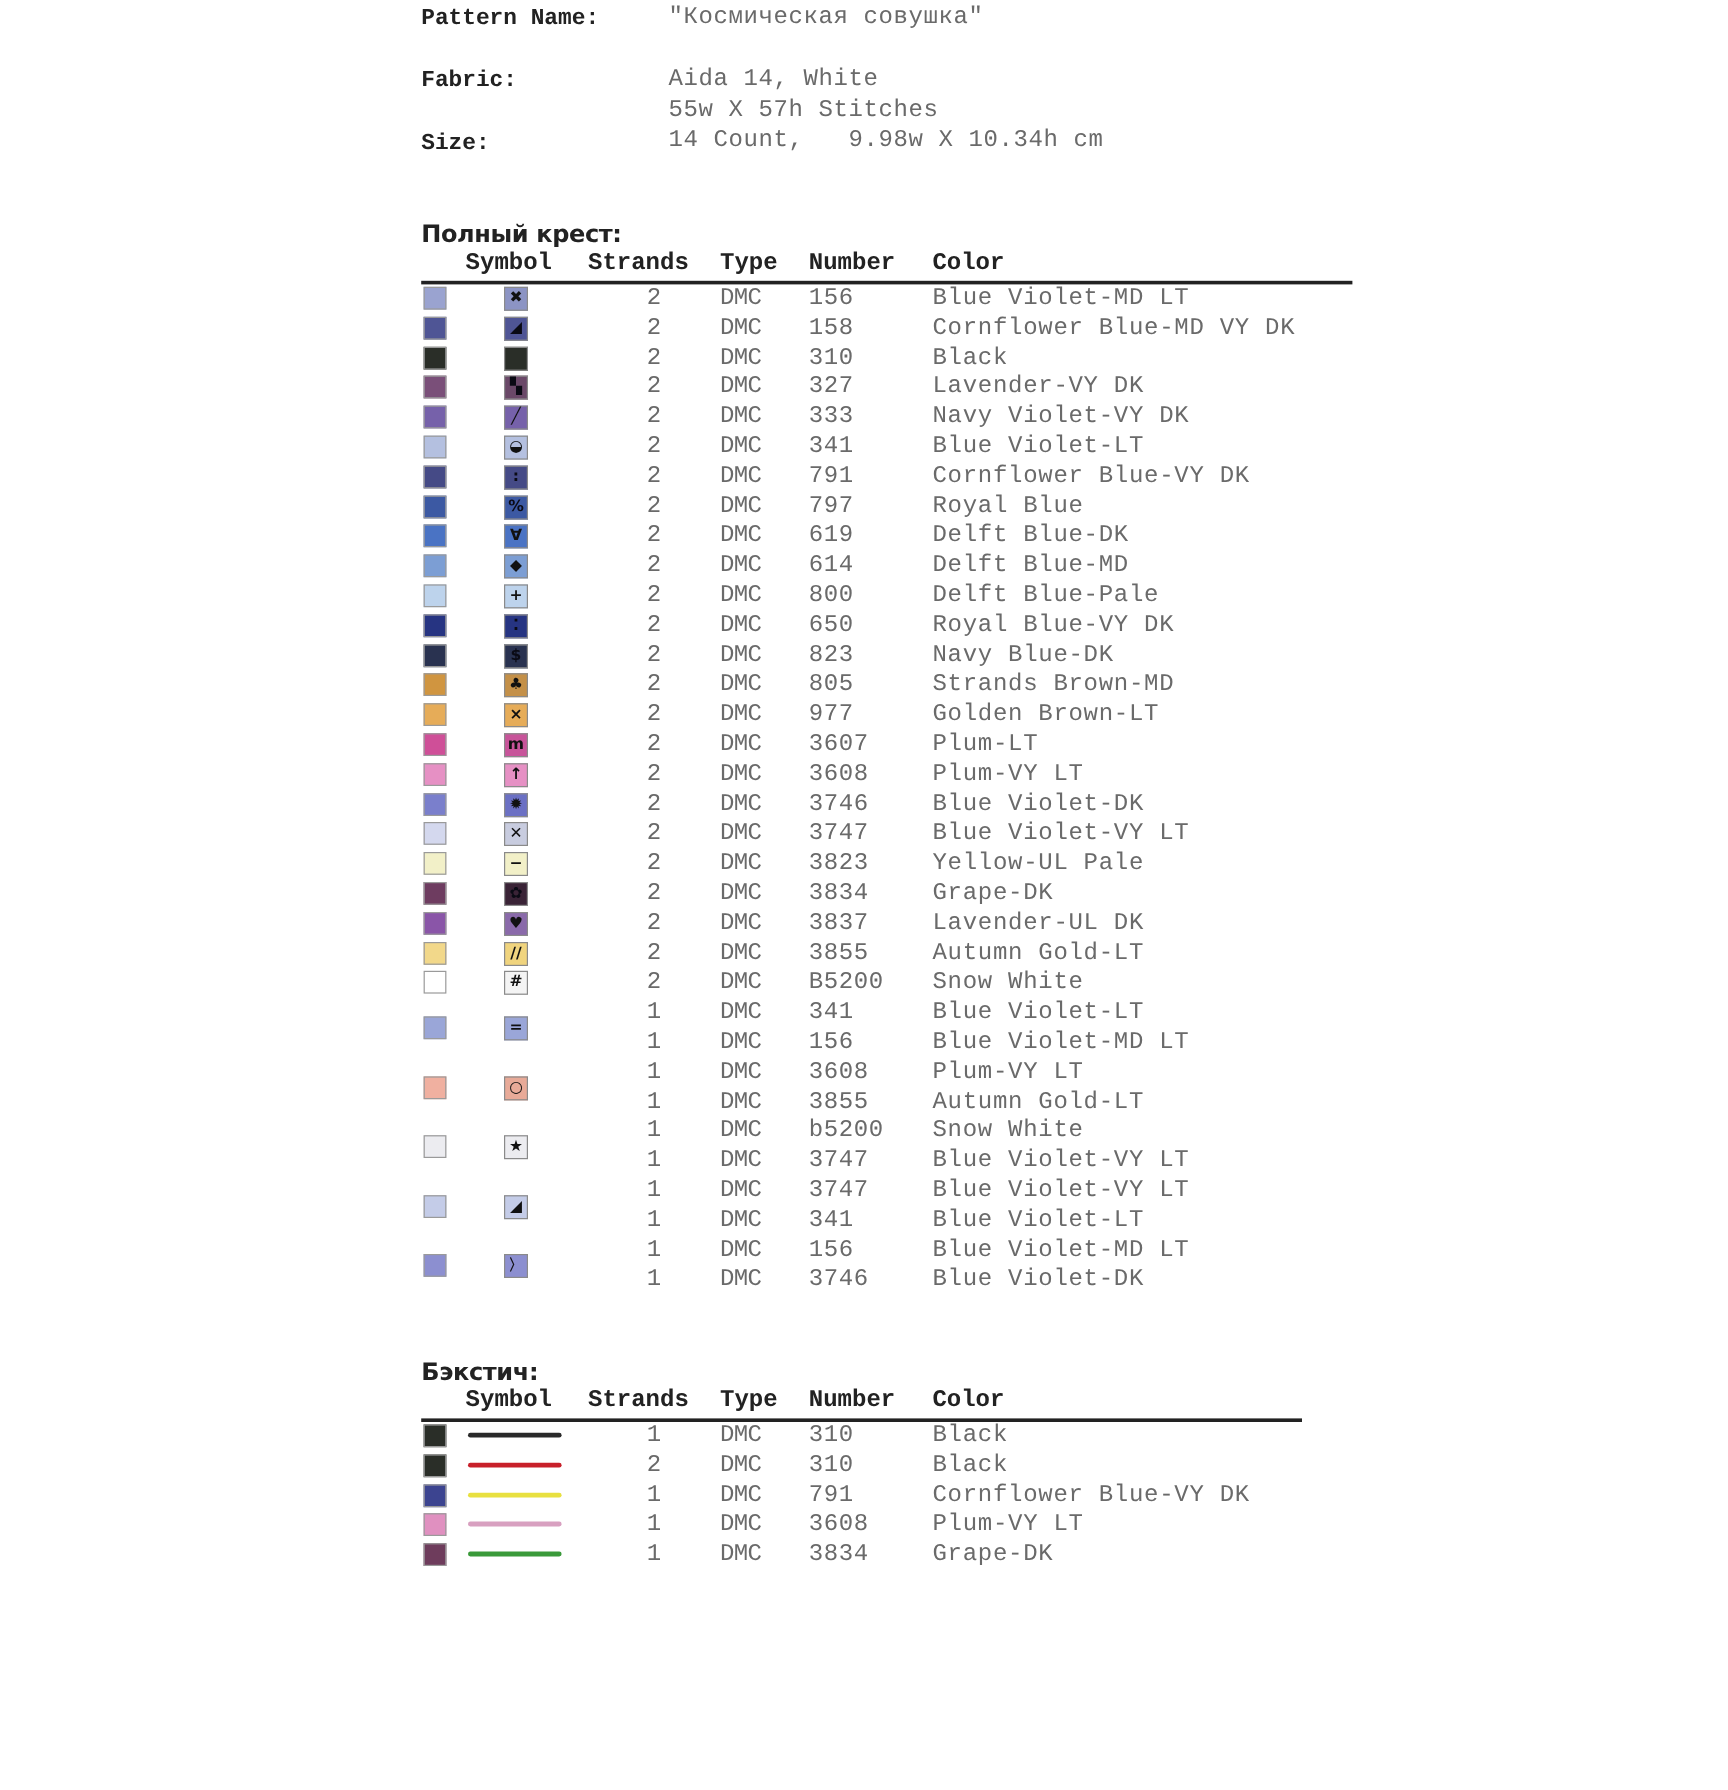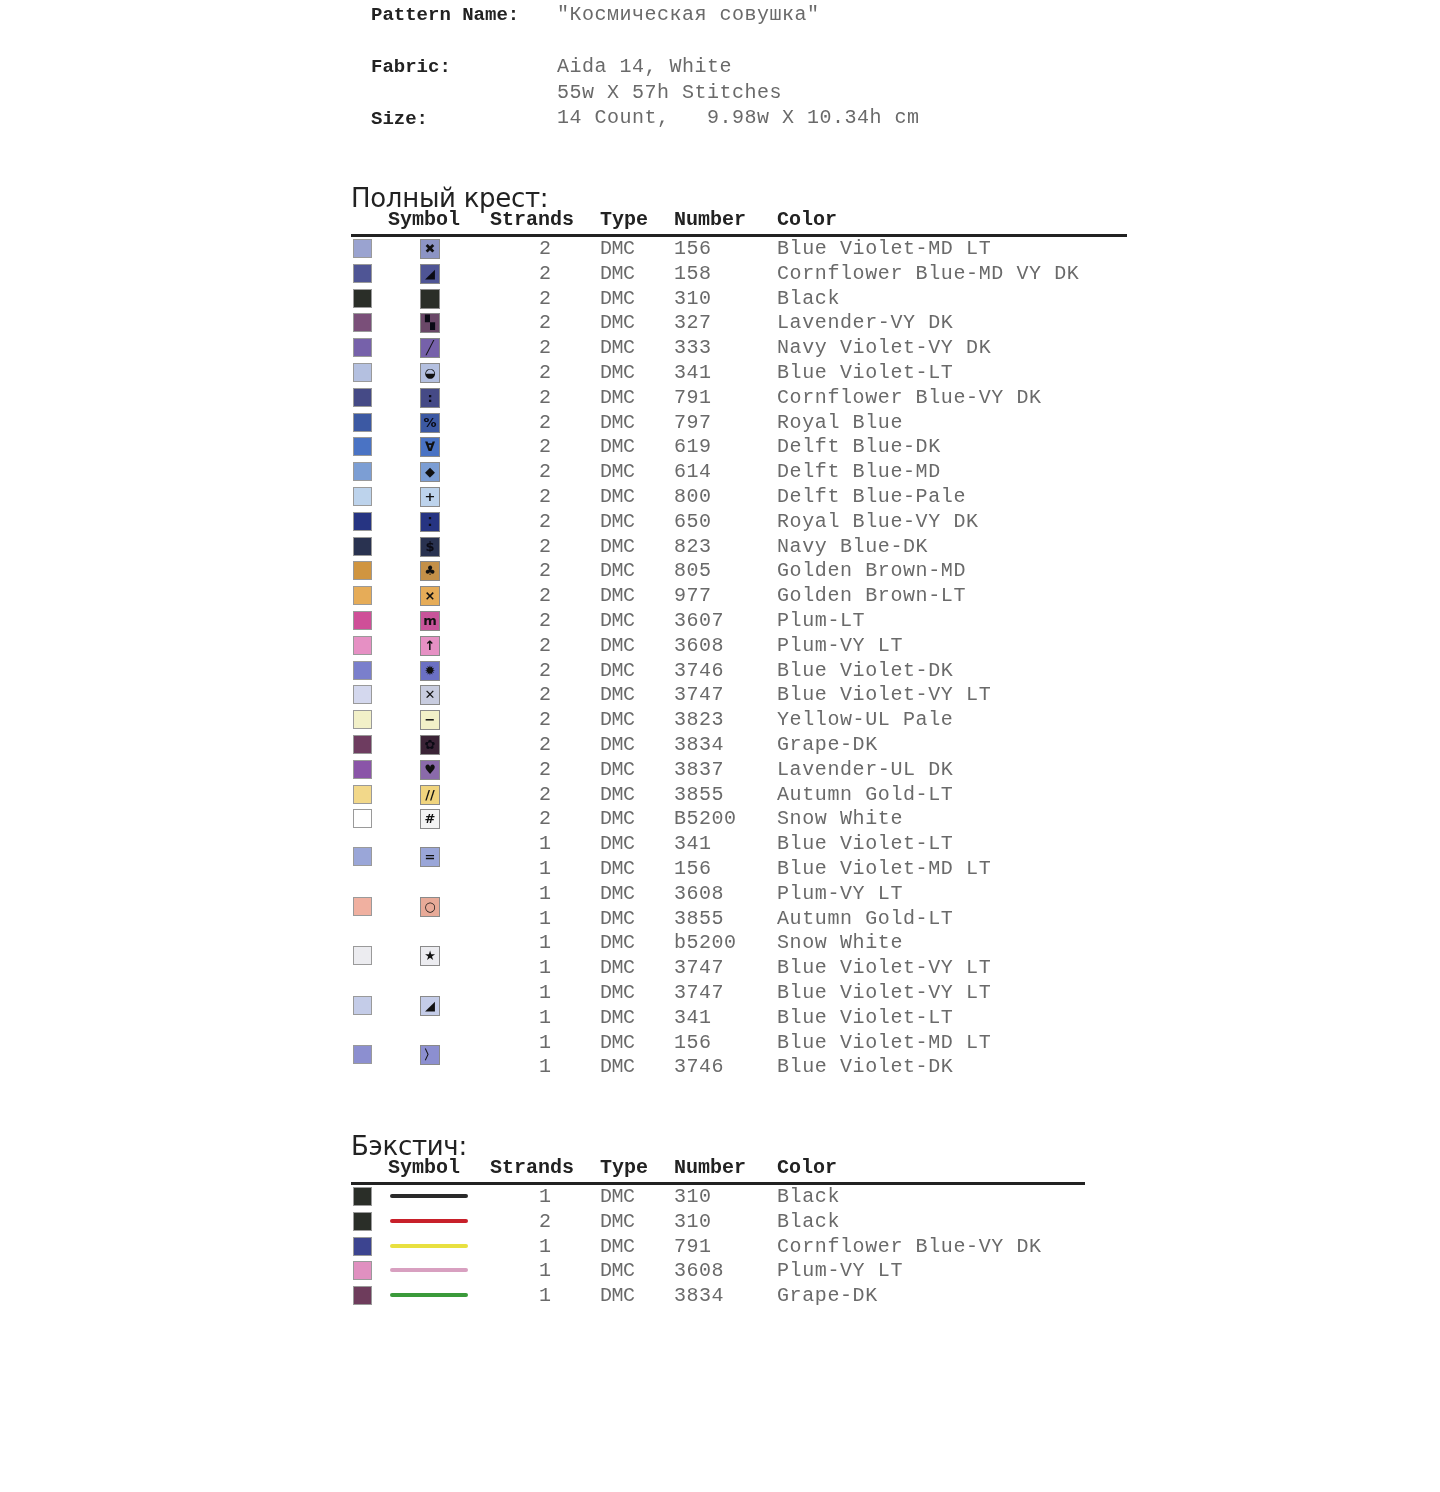--- a/index.html
+++ b/index.html
@@ -1,23 +1,23 @@
 <!DOCTYPE html>
 <html><head>
 <meta charset="utf-8">
 <style>
   html, body { margin:0; padding:0; background:#ffffff; }
   body { width:1440px; height:1492px; position:relative; overflow:hidden; }
   .mono { font-family: "Liberation Mono", "DejaVu Sans Mono", monospace; }
   .sans { font-family: "DejaVu Sans", "Liberation Sans", sans-serif; }
 
-  .hdr-label { position:absolute; left:371px; font-size:19px; font-weight:bold; color:#222; }
+  .hdr-label { position:absolute; left:351px; font-size:19px; font-weight:bold; color:#222; }
   .hdr-val { position:absolute; left:557px; font-size:20px; color:#6a6a6a; letter-spacing:0.5px; white-space:pre; }
 
-  .sec-title { position:absolute; left:351px; font-size:26px; font-weight:normal; color:#222; letter-spacing:-0.3px; }
+  .sec-title { position:absolute; left:351px; font-size:20px; font-weight:bold; color:#222; letter-spacing:-0.3px; }
   .col-head { position:absolute; font-size:20px; font-weight:bold; color:#222; }
   .rule { position:absolute; left:351px; height:3px; background:#222; }
 
   .row { position:absolute; left:351px; height:24.8px; width:780px; }
   .cell { position:absolute; top:0; font-size:20px; color:#6a6a6a; line-height:24px; white-space:pre; }
   .c-strands { left:188px; }
   .c-type { left:249px; letter-spacing:-0.5px; }
   .c-number { left:323px; letter-spacing:0.5px; }
   .c-color { left:426px; letter-spacing:0.6px; }
 
@@ -151,21 +151,21 @@
         <span class="cell c-type">DMC</span>
         <span class="cell c-number">823</span>
         <span class="cell c-color">Navy Blue-DK</span>
       </div>
       <div class="swatch" style="top: 561.4px; background: rgb(208, 149, 64);"></div>
       <div class="symbox" style="top: 561.4px; background: rgb(196, 144, 72);">♣</div>
       <div class="row mono" style="top: 559.4px;">
         <span class="cell c-strands">2</span>
         <span class="cell c-type">DMC</span>
         <span class="cell c-number">805</span>
-        <span class="cell c-color">Golden Brown-MD</span>
+        <span class="cell c-color">Strands Brown-MD</span>
       </div>
       <div class="swatch" style="top: 586.2px; background: rgb(230, 172, 88);"></div>
       <div class="symbox" style="top: 586.2px; background: rgb(230, 172, 88);">⨯</div>
       <div class="row mono" style="top: 584.2px;">
         <span class="cell c-strands">2</span>
         <span class="cell c-type">DMC</span>
         <span class="cell c-number">977</span>
         <span class="cell c-color">Golden Brown-LT</span>
       </div>
       <div class="swatch" style="top: 611px; background: rgb(207, 79, 152);"></div>

